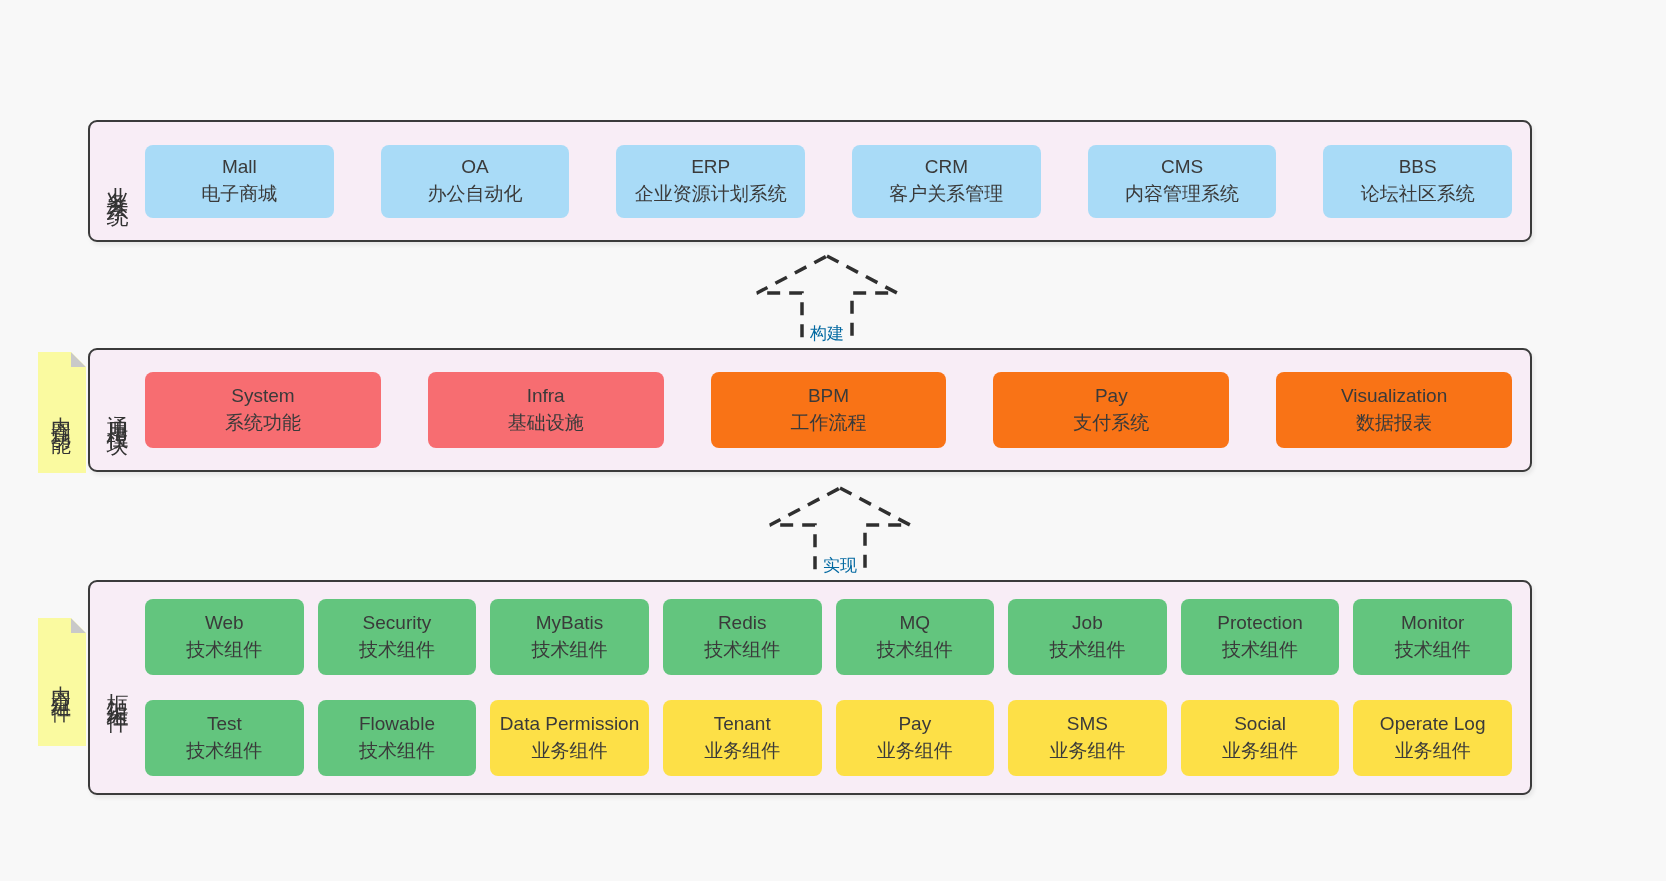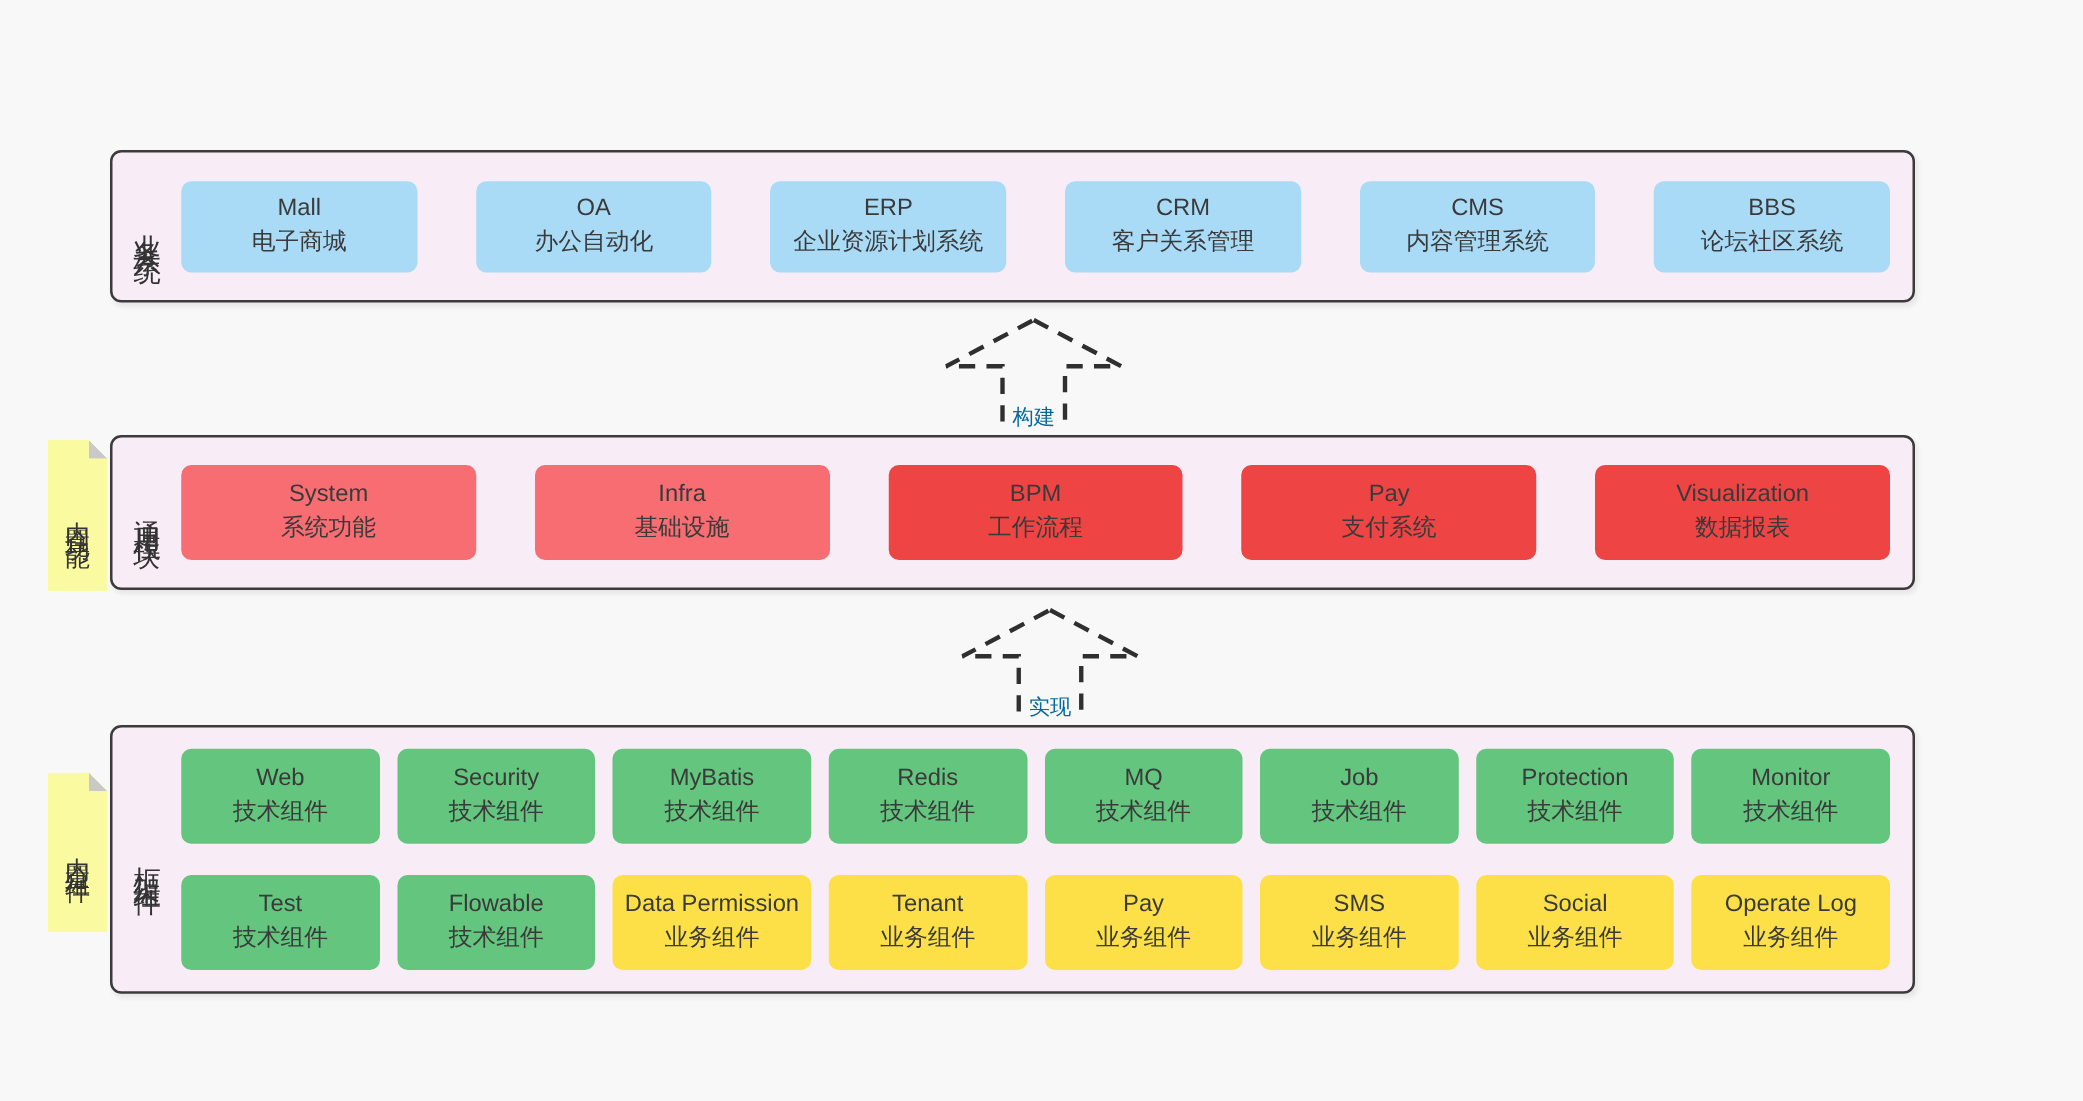--- a/index.html
+++ b/index.html
@@ -21,21 +21,21 @@
   }
   .boxes{flex:1;display:flex;align-items:center;gap:47px;padding-right:18px;}
   .box{
     flex:1;border-radius:8px;display:flex;flex-direction:column;
     align-items:center;justify-content:center;text-align:center;
     font-size:19px;line-height:1.4;color:#3a3a3a;
   }
   .h73{height:73px}.h76{height:76px}
   .v-blue{background:#a9dbf7}
   .v-red{background:#f76d71}
-  .v-pink{background:#ef4444}
+  .v-pink{background:#f97316}
   .v-green{background:#63c57e}
   .v-green-light{background:#fde047}
   
   .grid{flex:1;display:flex;flex-direction:column;justify-content:center;gap:25px;padding-right:18px;}
   .grid-row{display:flex;gap:14px;}
   
   .sticky{
     position:absolute;left:38px;width:48px;background:#fafaa0;
     clip-path:polygon(0 0,calc(100% - 15px) 0,100% 15px,100% 100%,0 100%);
     display:flex;align-items:center;justify-content:center;

